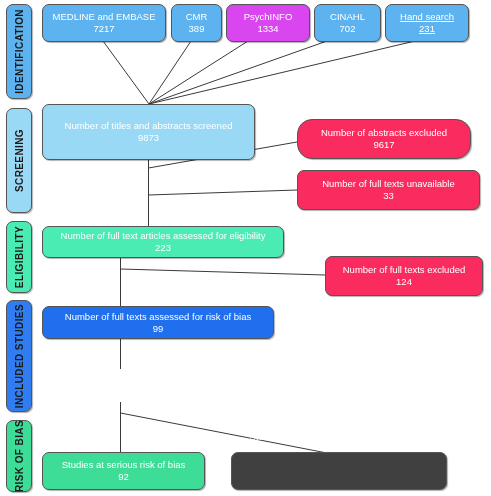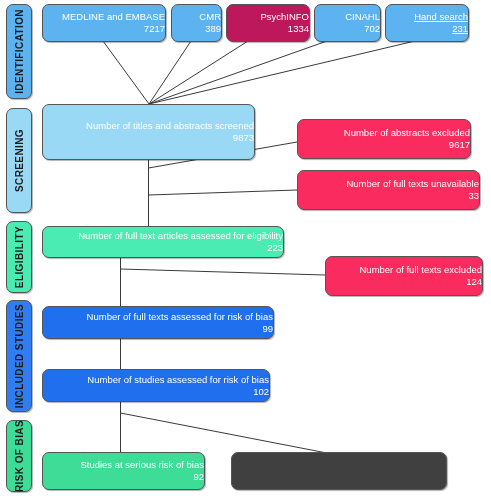--- a/index.html
+++ b/index.html
@@ -18,21 +18,21 @@
   .node {
     position: absolute;
     box-sizing: border-box;
     border-radius: 7px;
     border: 1px solid #555555;
     color: #ffffff;
     display: flex;
     flex-direction: column;
     align-items: center;
     justify-content: center;
-    text-align: right;
+    text-align: center;
     line-height: 1.22;
     box-shadow: 1px 1px 1px rgba(0,0,0,0.30);
     z-index: 3;
   }
   .node .ln { display: block; width: 100%; }
   .stage {
     position: absolute;
     box-sizing: border-box;
     border-radius: 7px;
     border: 1px solid #555555;
@@ -115,41 +115,41 @@
   <div class="node" style="left:42px; top:4px; width:124px; height:38px; background:#5cb3ef; font-size:9.5px;">
     <span class="ln">MEDLINE and EMBASE</span>
     <span class="ln">7217</span>
   </div>
 
   <div class="node" style="left:171px; top:4px; width:51px; height:38px; background:#5cb3ef; font-size:9.5px;">
     <span class="ln">CMR</span>
     <span class="ln">389</span>
   </div>
 
-  <div class="node" style="left:226px; top:4px; width:84px; height:38px; background:#be185d; font-size:9.5px;">
+  <div class="node" style="left:226px; top:4px; width:84px; height:38px; background:#d946ef; font-size:9.5px;">
     <span class="ln">PsychINFO</span>
     <span class="ln">1334</span>
   </div>
 
   <div class="node" style="left:314px; top:4px; width:67px; height:38px; background:#5cb3ef; font-size:9.5px;">
     <span class="ln">CINAHL</span>
     <span class="ln">702</span>
   </div>
 
   <div class="node" style="left:385px; top:4px; width:84px; height:38px; background:#5cb3ef; font-size:9.5px;text-decoration:underline;">
     <span class="ln">Hand search</span>
     <span class="ln">231</span>
   </div>
 
   <div class="node" style="left:42px; top:104px; width:213px; height:56px; background:#9ad9f5; font-size:9.5px;">
     <span class="ln">Number of titles and abstracts screened</span>
     <span class="ln">9873</span>
   </div>
 
-  <div class="node" style="left:297px; top:119px; width:174px; height:40px; background:#f92b5f; font-size:9.5px;">
+  <div class="node" style="left:297px; top:119px; width:174px; height:40px; background:#f92b5f; font-size:9.5px;border-radius:15px;">
     <span class="ln">Number of abstracts excluded</span>
     <span class="ln">9617</span>
   </div>
 
   <div class="node" style="left:297px; top:170px; width:183px; height:40px; background:#f92b5f; font-size:9.5px;">
     <span class="ln">Number of full texts unavailable</span>
     <span class="ln">33</span>
   </div>
 
   <div class="node" style="left:42px; top:226px; width:242px; height:32px; background:#4bebb4; font-size:9.5px;">
@@ -160,24 +160,20 @@
   <div class="node" style="left:325px; top:256px; width:158px; height:40px; background:#f92b5f; font-size:9.5px;border-radius:7px;">
     <span class="ln">Number of full texts excluded</span>
     <span class="ln">124</span>
   </div>
 
   <div class="node" style="left:42px; top:306px; width:232px; height:33px; background:#1f6fef; font-size:9.5px;">
     <span class="ln">Number of full texts assessed for risk of bias</span>
     <span class="ln">99</span>
   </div>
 
-  <div class="node" style="left:42px; top:369px; width:228px; height:33px; background:#1f6fef; font-size:9.5px;">
-    <span class="ln">Number of studies assessed for risk of bias</span>
-    <span class="ln">102</span>
-  </div>
 
   <div class="node" style="left:42px; top:452px; width:163px; height:38px; background:#3ddc97; font-size:9.5px;">
     <span class="ln">Studies at serious risk of bias</span>
     <span class="ln">92</span>
   </div>
 
   <div class="node" style="left:231px; top:452px; width:216px; height:38px; background:#404040; font-size:9.5px;gap:46px;">
     <span class="ln">Studies at critical risk of bias and therefore excluded</span>
     <span class="ln">10</span>
   </div>

